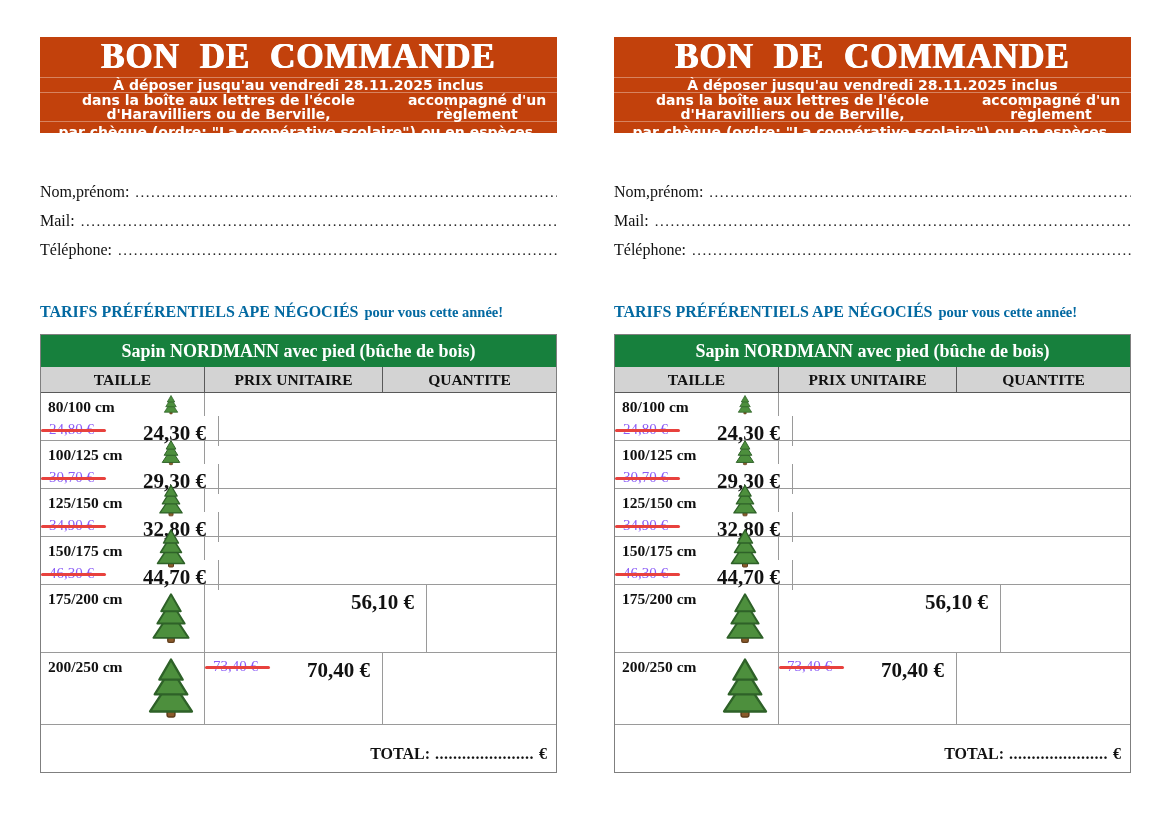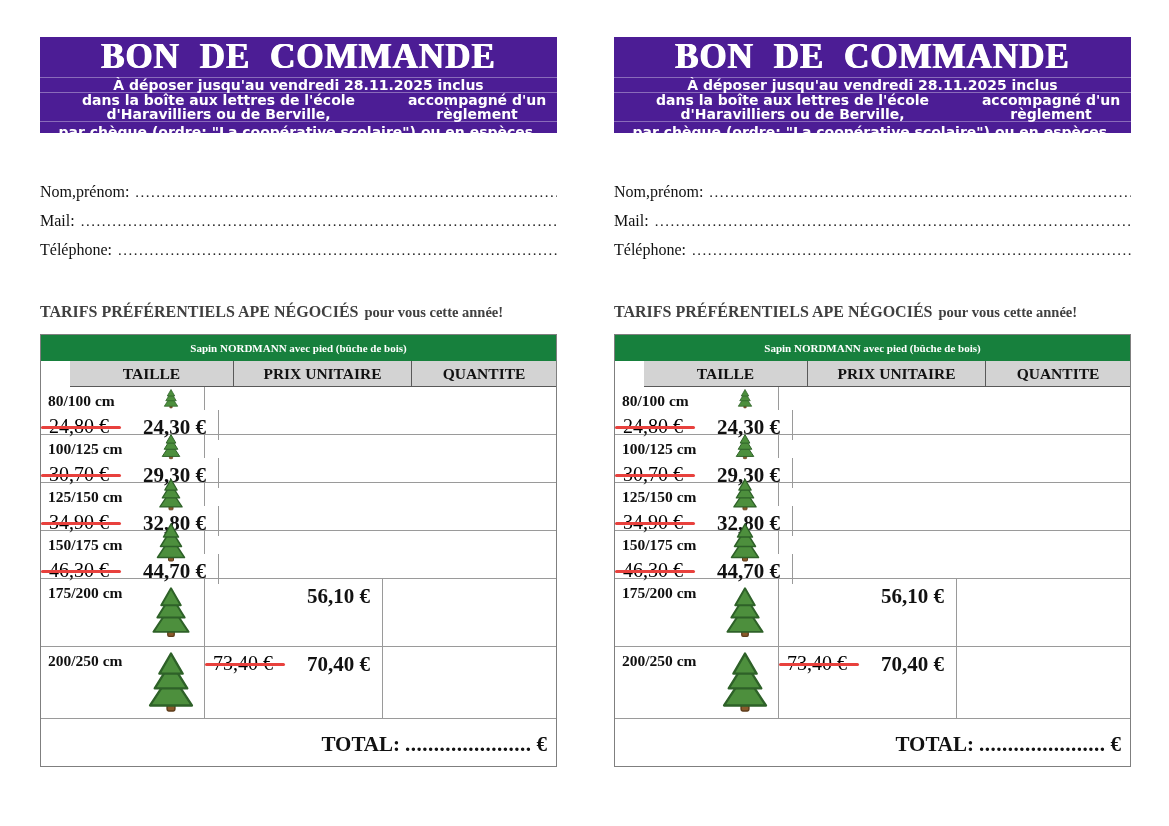--- a/index.html
+++ b/index.html
@@ -9,21 +9,21 @@
     overflow:hidden;
   }
   *{box-sizing:border-box;}
   .page{position:absolute;inset:0;}
   .form{position:absolute;top:37px;width:517px;}
   #form-left{left:40px;}
   #form-right{left:614px;}
 
   
   .red-box{
-    width:100%;height:96px;background:#4c1d95;color:#fff;
+    width:100%;height:96px;background:#c2410c;color:#fff;
     display:flex;flex-direction:column;
   }
   .rb-title{
     height:41px;display:flex;align-items:center;justify-content:center;
     font-weight:bold;font-size:35px;letter-spacing:1px;word-spacing:10px;
     text-shadow:0.6px 0 0 #fff,-0.6px 0 0 #fff;
   }
   .rb-row{
     font-family:"DejaVu Sans", sans-serif;font-weight:bold;font-size:14px;
     line-height:14px;text-align:center;
@@ -36,69 +36,69 @@
   
   .fields{margin-top:50px;}
   .field{display:flex;align-items:baseline;height:24px;margin-bottom:5px;}
   .field-label{font-size:16px;white-space:nowrap;margin-right:6px;}
   .field-dots{
     flex:1;overflow:hidden;white-space:nowrap;
     font-size:15px;letter-spacing:1.5px;color:#222;
   }
 
   
-  .promo{margin-top:38px;font-weight:bold;color:#404040;white-space:nowrap;height:21px;}
+  .promo{margin-top:38px;font-weight:bold;color:#0369a1;white-space:nowrap;height:21px;}
   .promo-main{font-size:16px;}
   .promo-tail{font-size:14.5px;margin-left:6px;}
 
   
   .tbl{margin-top:10px;width:517px;border:1px solid #7f7f7f;}
   .tbl-title{
-    height:26px;background:#17803d;color:#fff;
+    height:32px;background:#17803d;color:#fff;
     display:flex;align-items:center;justify-content:center;
-    font-weight:bold;font-size:11px;
+    font-weight:bold;font-size:18px;
   }
   .tr{display:flex;border-bottom:1px solid #9a9a9a;}
   .tr:last-child{border-bottom:none;}
   .td{border-right:1px solid #9a9a9a;}
   .td:last-child{border-right:none;}
   .c1{width:164px;}
   .c2{width:178px;}
   .c3{flex:1;}
-  .thead{height:26px;background:#d3d3d3;border-bottom:1px solid #595959;margin-left:29px;}
+  .thead{height:26px;background:#d3d3d3;border-bottom:1px solid #595959;}
   .thead .td{
     display:flex;align-items:center;justify-content:center;
     font-weight:bold;font-size:15.5px;border-right-color:#595959;color:#111;
   }
   .r-s{height:48px;flex-direction:column;}
-  .r-m{height:68px;}
+  .r-m{height:68px;gap:44px;}
   .r-l{height:72px;}
   .cell-size{position:relative;padding:5px 0 0 7px;font-weight:bold;font-size:15.5px;}
   .tree{position:absolute;left:130px;top:50%;transform:translate(-50%,-50%);}
   .t1{height:20px;width:15px;}
   .t2{height:26px;width:20px;}
   .t3{height:33px;width:25px;}
   .t4{height:40px;width:30px;}
   .t5{height:52px;width:39px;}
   .t6{height:62px;width:47px;}
   .cell-price{display:flex;justify-content:space-between;align-items:flex-start;padding:5px 12px 0 8px;}
   .old{
     position:relative;display:inline-block;
-    font-size:20px;color:#000000;white-space:nowrap;
+    font-size:15px;color:#8b5cf6;white-space:nowrap;
   }
   .old::after{
     content:'';position:absolute;left:-8px;right:-12px;top:46%;height:3px;
     background:#e8413d;border-radius:2px;
   }
   .old:empty::after{display:none;}
   .new{font-weight:bold;font-size:21px;white-space:nowrap;}
   .r-total{height:47px;}
   .total-cell{
     flex:1;display:flex;align-items:flex-end;justify-content:flex-end;
-    padding:0 9px 9px 0;font-weight:bold;font-size:21px;border-right:none;
+    padding:0 9px 9px 0;font-weight:bold;font-size:16px;border-right:none;
   }
   .total-dots{margin:0 5px;letter-spacing:0.5px;}
 </style>
 </head>
 <body>
 
 <div class="page" id="page">
   <div class="form" id="form-left">
 
     <header class="red-box">

